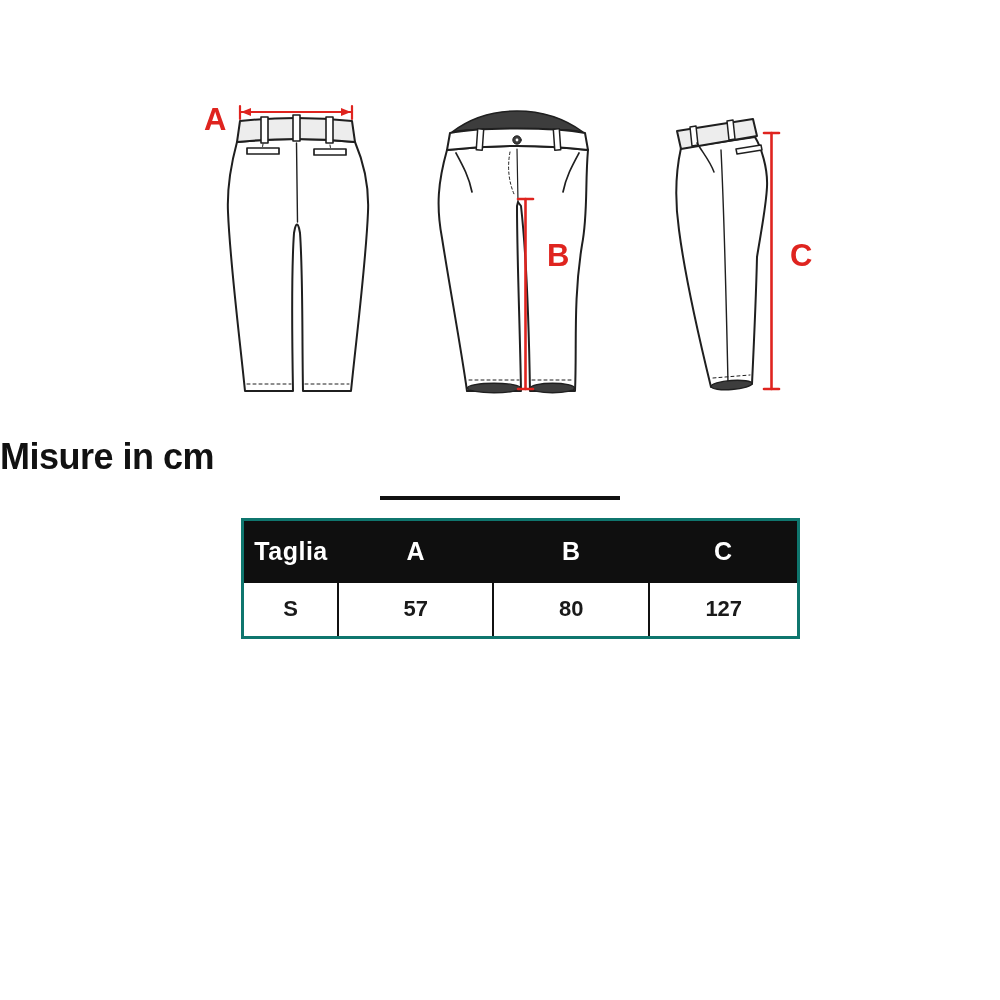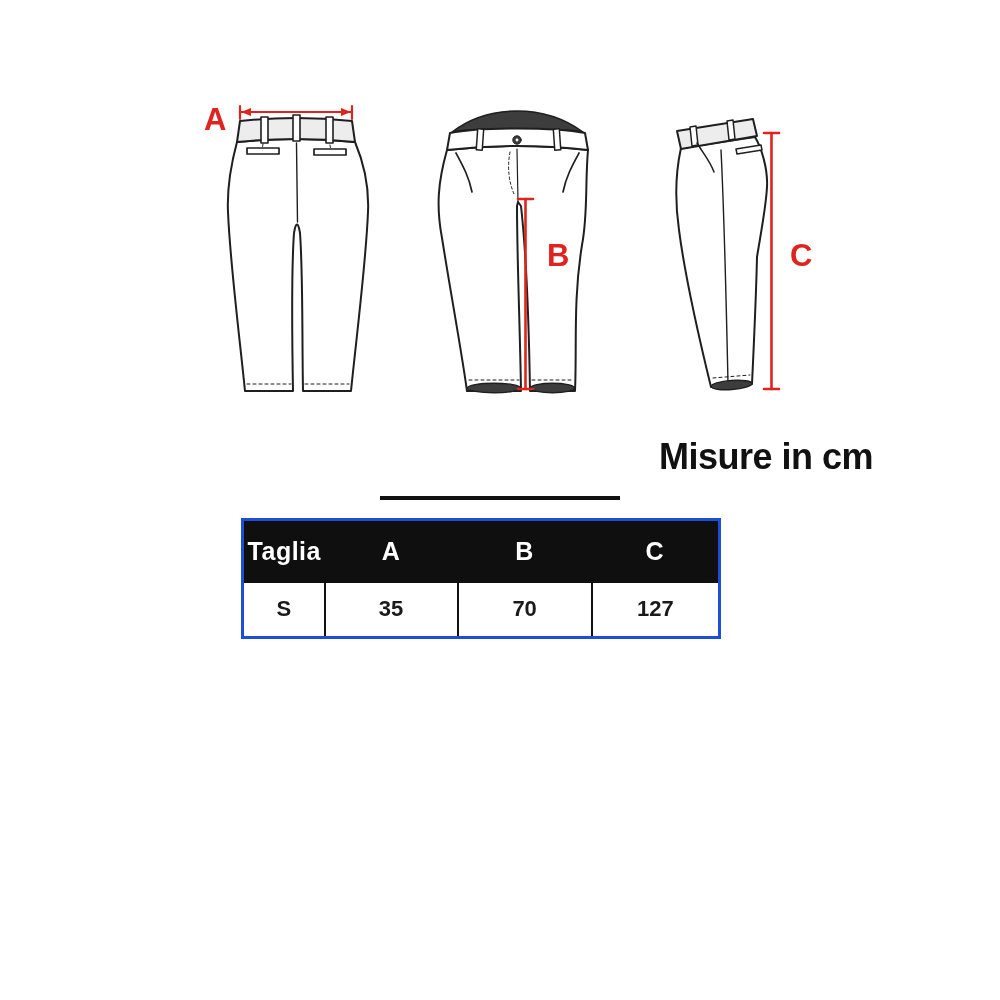--- a/index.html
+++ b/index.html
@@ -25,39 +25,39 @@
     line-height: 31px;
     font-family: "Liberation Sans", sans-serif;
   }
   .measure-label.a { left: 204px; top: 104px; }
   .measure-label.b { left: 547px; top: 240px; }
   .measure-label.c { left: 790px; top: 240px; }
   .page-title {
     position: absolute;
     left: 0; top: 436px;
     width: 873px;
-    text-align: right;
+    text-align: left;
     font-size: 36px;
     font-weight: 800;
     letter-spacing: -0.5px;
     color: #111;
     font-family: "Liberation Sans", sans-serif;
   }
   .title-underline {
     position: absolute;
     left: 380px; top: 496px;
     width: 240px; height: 4px;
     background: #111;
   }
   .size-table {
     position: absolute;
     left: 241px; top: 518px;
-    width: 480px;
+    width: 559px;
     border-collapse: collapse;
-    border: 3px solid #1d4ed8;
+    border: 3px solid #0f766e;
     table-layout: fixed;
   }
   .size-table thead th {
     background: #0f0f0f;
     color: #ffffff;
     height: 63px;
     font-size: 25px;
     font-weight: 700;
     letter-spacing: 0.5px;
     text-align: center;
@@ -217,20 +217,20 @@
       <tr>
         <th>Taglia</th>
         <th>A</th>
         <th>B</th>
         <th>C</th>
       </tr>
     </thead>
     <tbody>
       <tr>
         <td>S</td>
-        <td>35</td>
-        <td>70</td>
+        <td>57</td>
+        <td>80</td>
         <td>127</td>
       </tr>
     </tbody>
   </table>
 
 </div>
 
 </body></html>

